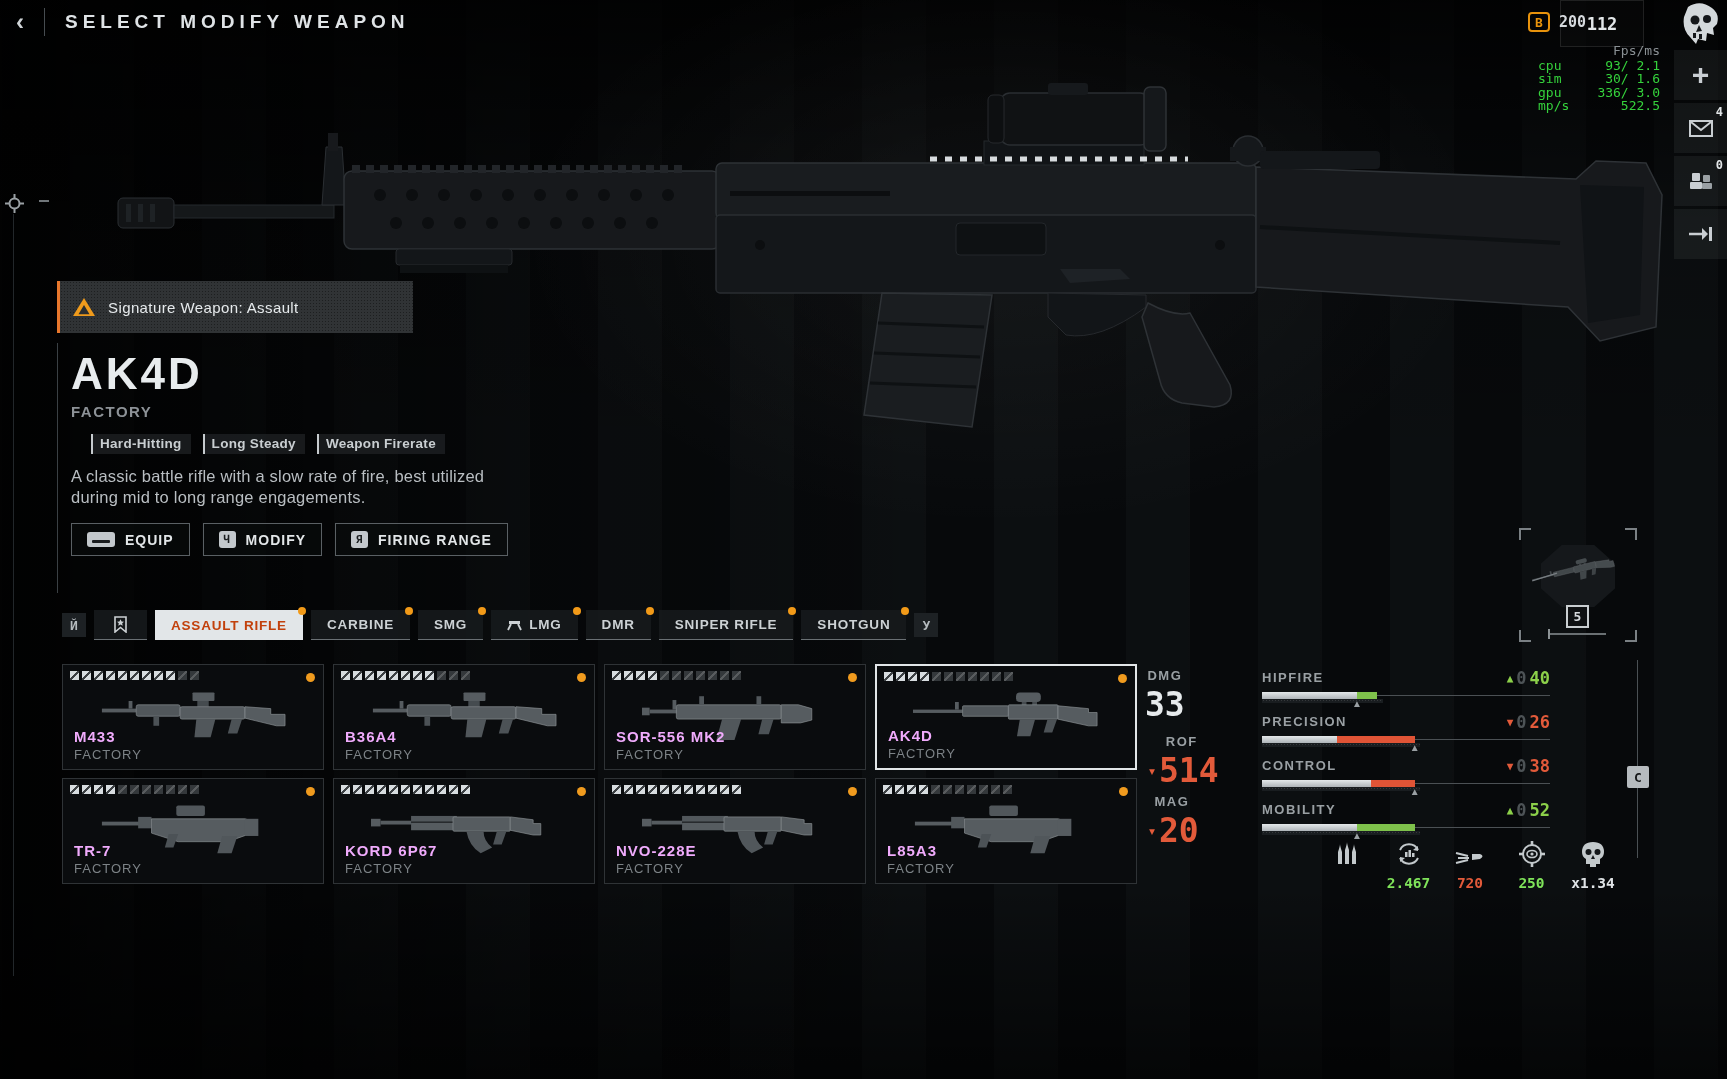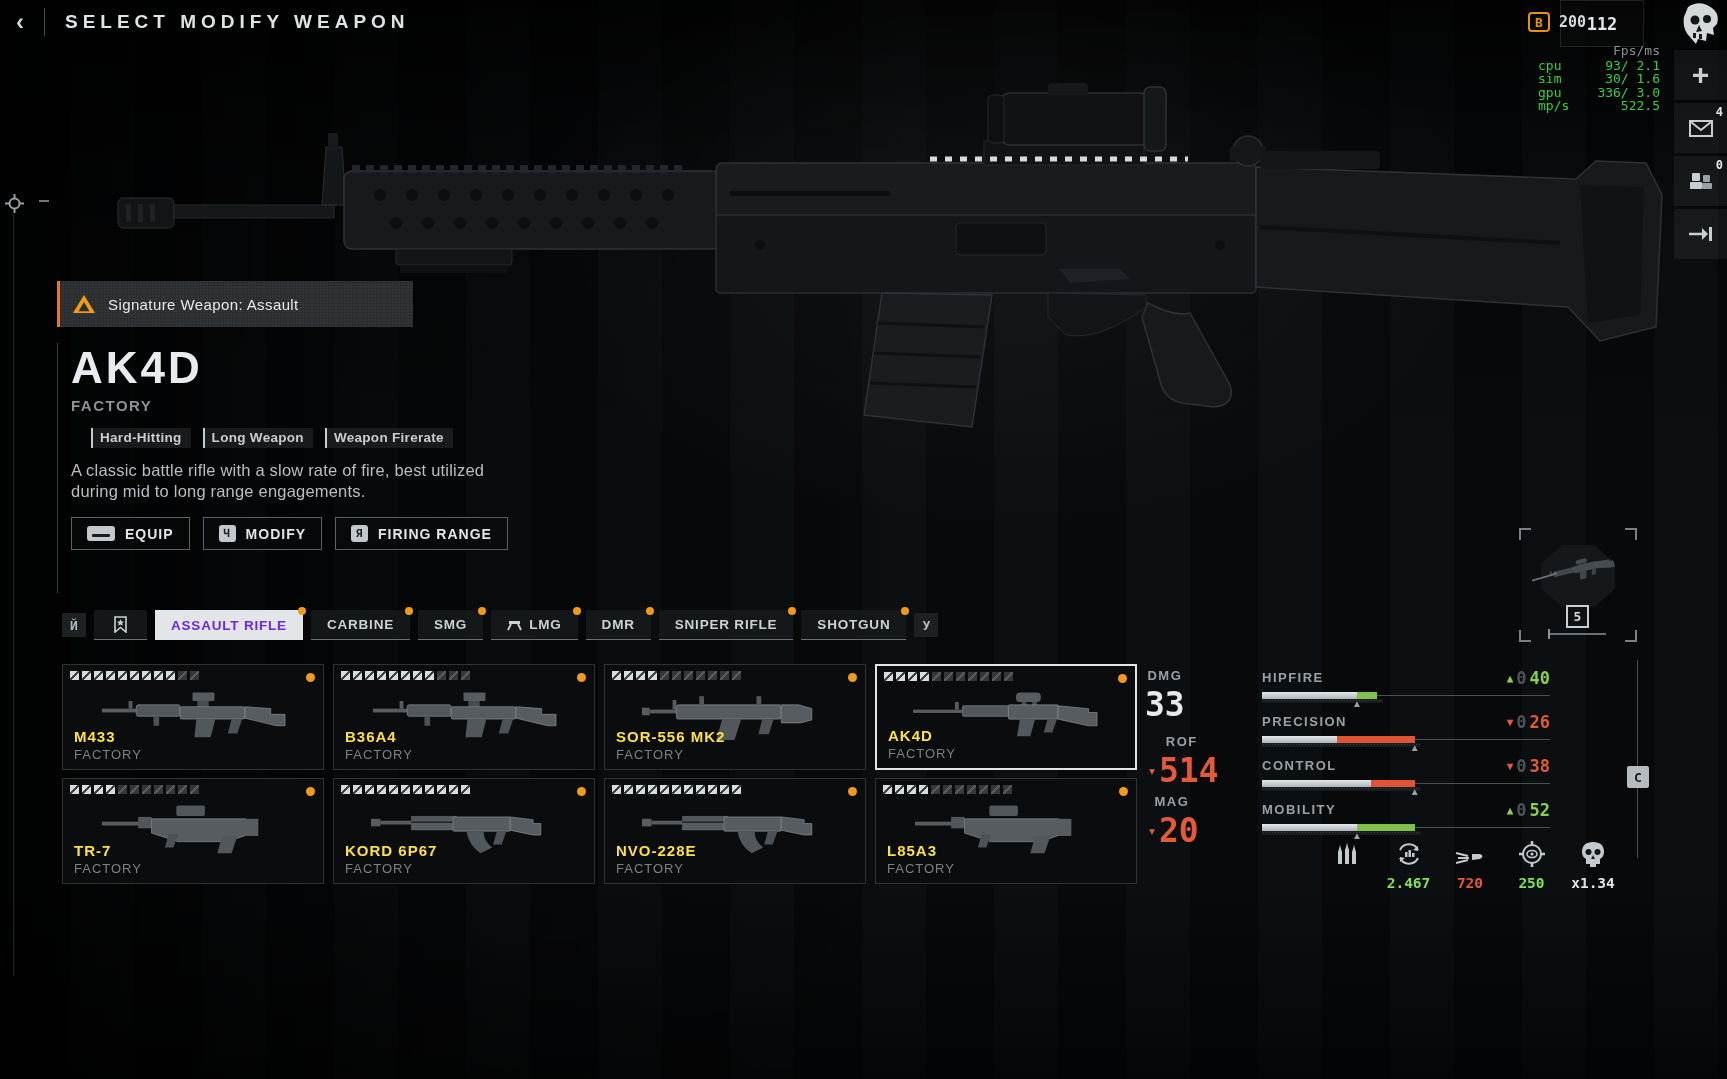--- a/index.html
+++ b/index.html
@@ -58,21 +58,21 @@
   
   .hero { position:absolute; left:100px; top:55px; pointer-events:none; }
 
   
   .decor-gear { position:absolute; left:5px; top:194px; }
   .decor-dash { position:absolute; left:39px; top:200px; width:10px; height:2px; background:#70767a; }
   .decor-vline { position:absolute; left:13px; top:214px; width:1px; height:762px; background:#22272a; }
 
   
   .info { position:absolute; left:57px; top:281px; width:520px; }
-  .sig-badge { width:356px; height:46px; display:flex; align-items:center; gap:12px;
+  .sig-badge { width:356px; height:52px; display:flex; align-items:center; gap:12px;
     background:#303335; border-left:3px solid #e8772c; padding-left:12px;
     background-image:radial-gradient(rgba(0,0,0,0.4) 1px, transparent 1px); background-size:3px 3px; }
   .sig-badge-label { font-size:15px; color:#e6eaec; letter-spacing:0.4px; }
   .info-rail { position:absolute; left:0; top:62px; width:1px; height:250px; background:#3a4044; }
   .info-body { margin-left:14px; }
   .weapon-name { margin-top:16px; font-size:44px; font-weight:bold; letter-spacing:3px; color:#e8ecee; }
   .weapon-variant { margin-top:4px; font-size:15px; letter-spacing:1.5px; color:#8d9297; font-weight:bold; }
   .tags { display:flex; gap:12px; margin-top:14px;padding-left:20px; }
   .tag { border-left:2px solid #c6cbce; background:rgba(28,31,33,0.85); padding:2px 9px 3px 7px;
     font-size:13.5px; font-weight:bold; color:#c9ced1; letter-spacing:0.3px; }
@@ -88,36 +88,36 @@
   .keycap.space::after { content:""; position:absolute; left:5px; right:5px; bottom:4px; height:3px; background:#1a1d1f; border-radius:1px; }
 
   
   .tabs { position:absolute; left:62px; top:610px; height:30px; display:flex; gap:8px; align-items:stretch; }
   .hintkey { width:24px; height:24px; align-self:center; background:#1d2124; color:#b4babd;
     display:flex; align-items:center; justify-content:center; font-size:13px; font-weight:bold;
     font-family:"DejaVu Sans Mono", monospace; }
   .tab { position:relative; display:flex; align-items:center; gap:7px; padding:0 16px;
     background:rgba(22,26,28,0.9); border-bottom:1px solid #6a7074; color:#ccd1d4;
     font-size:13.5px; font-weight:bold; letter-spacing:0.8px; cursor:default; }
-  .tab.selected { background:#e2e6e8; color:#6d28d9; border-bottom:none; }
+  .tab.selected { background:#e2e6e8; color:#c2410c; border-bottom:none; }
   .tab .tab-dot { position:absolute; top:-3px; right:-3px; width:8px; height:8px; border-radius:50%; background:#f29a18; }
   .tab.fav { padding:0 20px; }
 
   
   .grid { position:absolute; left:62px; top:664px; display:grid; grid-template-columns:repeat(4, 262px); gap:8px 9px; }
   .card { position:relative; width:262px; height:106px; background:#0a0c0e; border:1px solid #2f3336; cursor:default; }
   .card.selected { border:2px solid #e2e6e8; }
   .card-pips { position:absolute; left:7px; top:6px; display:flex; gap:3px; }
   .pip { width:9px; height:9px; background:#34383b;
     background-image:linear-gradient(135deg, transparent 42%, rgba(255,255,255,0.18) 42%, rgba(255,255,255,0.18) 58%, transparent 58%); }
   .pip.filled { background:#d7dcdf;
     background-image:linear-gradient(135deg, transparent 42%, #3c4043 42%, #3c4043 58%, transparent 58%); }
   .card-dot { position:absolute; right:8px; top:8px; width:9px; height:9px; border-radius:50%; background:#f09b1e; }
   .card-gun { position:absolute; left:50%; top:46px; transform:translate(-50%,-50%); }
-  .card-name { position:absolute; left:11px; bottom:24px; font-size:15px; font-weight:bold; letter-spacing:1px; color:#fde047;text-align:right; }
+  .card-name { position:absolute; left:11px; bottom:24px; font-size:15px; font-weight:bold; letter-spacing:1px; color:#f0abfc;text-align:right; }
   .card-variant { position:absolute; left:11px; bottom:7px; font-size:13px; letter-spacing:1px; color:#7c8286; }
 
   
   .stats { position:absolute; left:1130px; top:660px; width:430px; height:240px;text-align:center; }
   .pstat { position:absolute; left:15px; }
   .pstat-label { font-size:13px; font-weight:bold; letter-spacing:1.5px; color:#9aa0a4; }
   .pstat-value { font-size:33px; font-weight:bold; font-family:"DejaVu Sans Mono", monospace; color:#e6eaec; margin-top:2px; display:flex; align-items:center; }
   .pstat-value.neg { color:#e25a3a; }
   .stat-arrow { width:14px; display:inline-block; font-size:15px; }
   .stat-arrow.chg-down::before { content:"▾"; color:#e25a3a; }
@@ -426,21 +426,21 @@
         <path d="M12,8 L17.5,17.2 L6.5,17.2 Z" fill="#2b2e30"></path>
       </svg>
       <span class="sig-badge-label">Signature Weapon: Assault</span>
     </div>
     <div class="info-rail"></div>
     <div class="info-body">
       <div class="weapon-name">AK4D</div>
       <div class="weapon-variant">FACTORY</div>
       <div class="tags">
         <span class="tag">Hard-Hitting</span>
-        <span class="tag">Long Weapon</span>
+        <span class="tag">Long Steady</span>
         <span class="tag">Weapon Firerate</span>
       </div>
       <div class="weapon-desc">A classic battle rifle with a slow rate of fire, best utilized during mid to long range engagements.</div>
       <div class="action-row">
         <div class="action-btn">
           <span class="keycap space"></span>
           <span>EQUIP</span>
         </div>
         <div class="action-btn">
           <span class="keycap">Ч</span>

